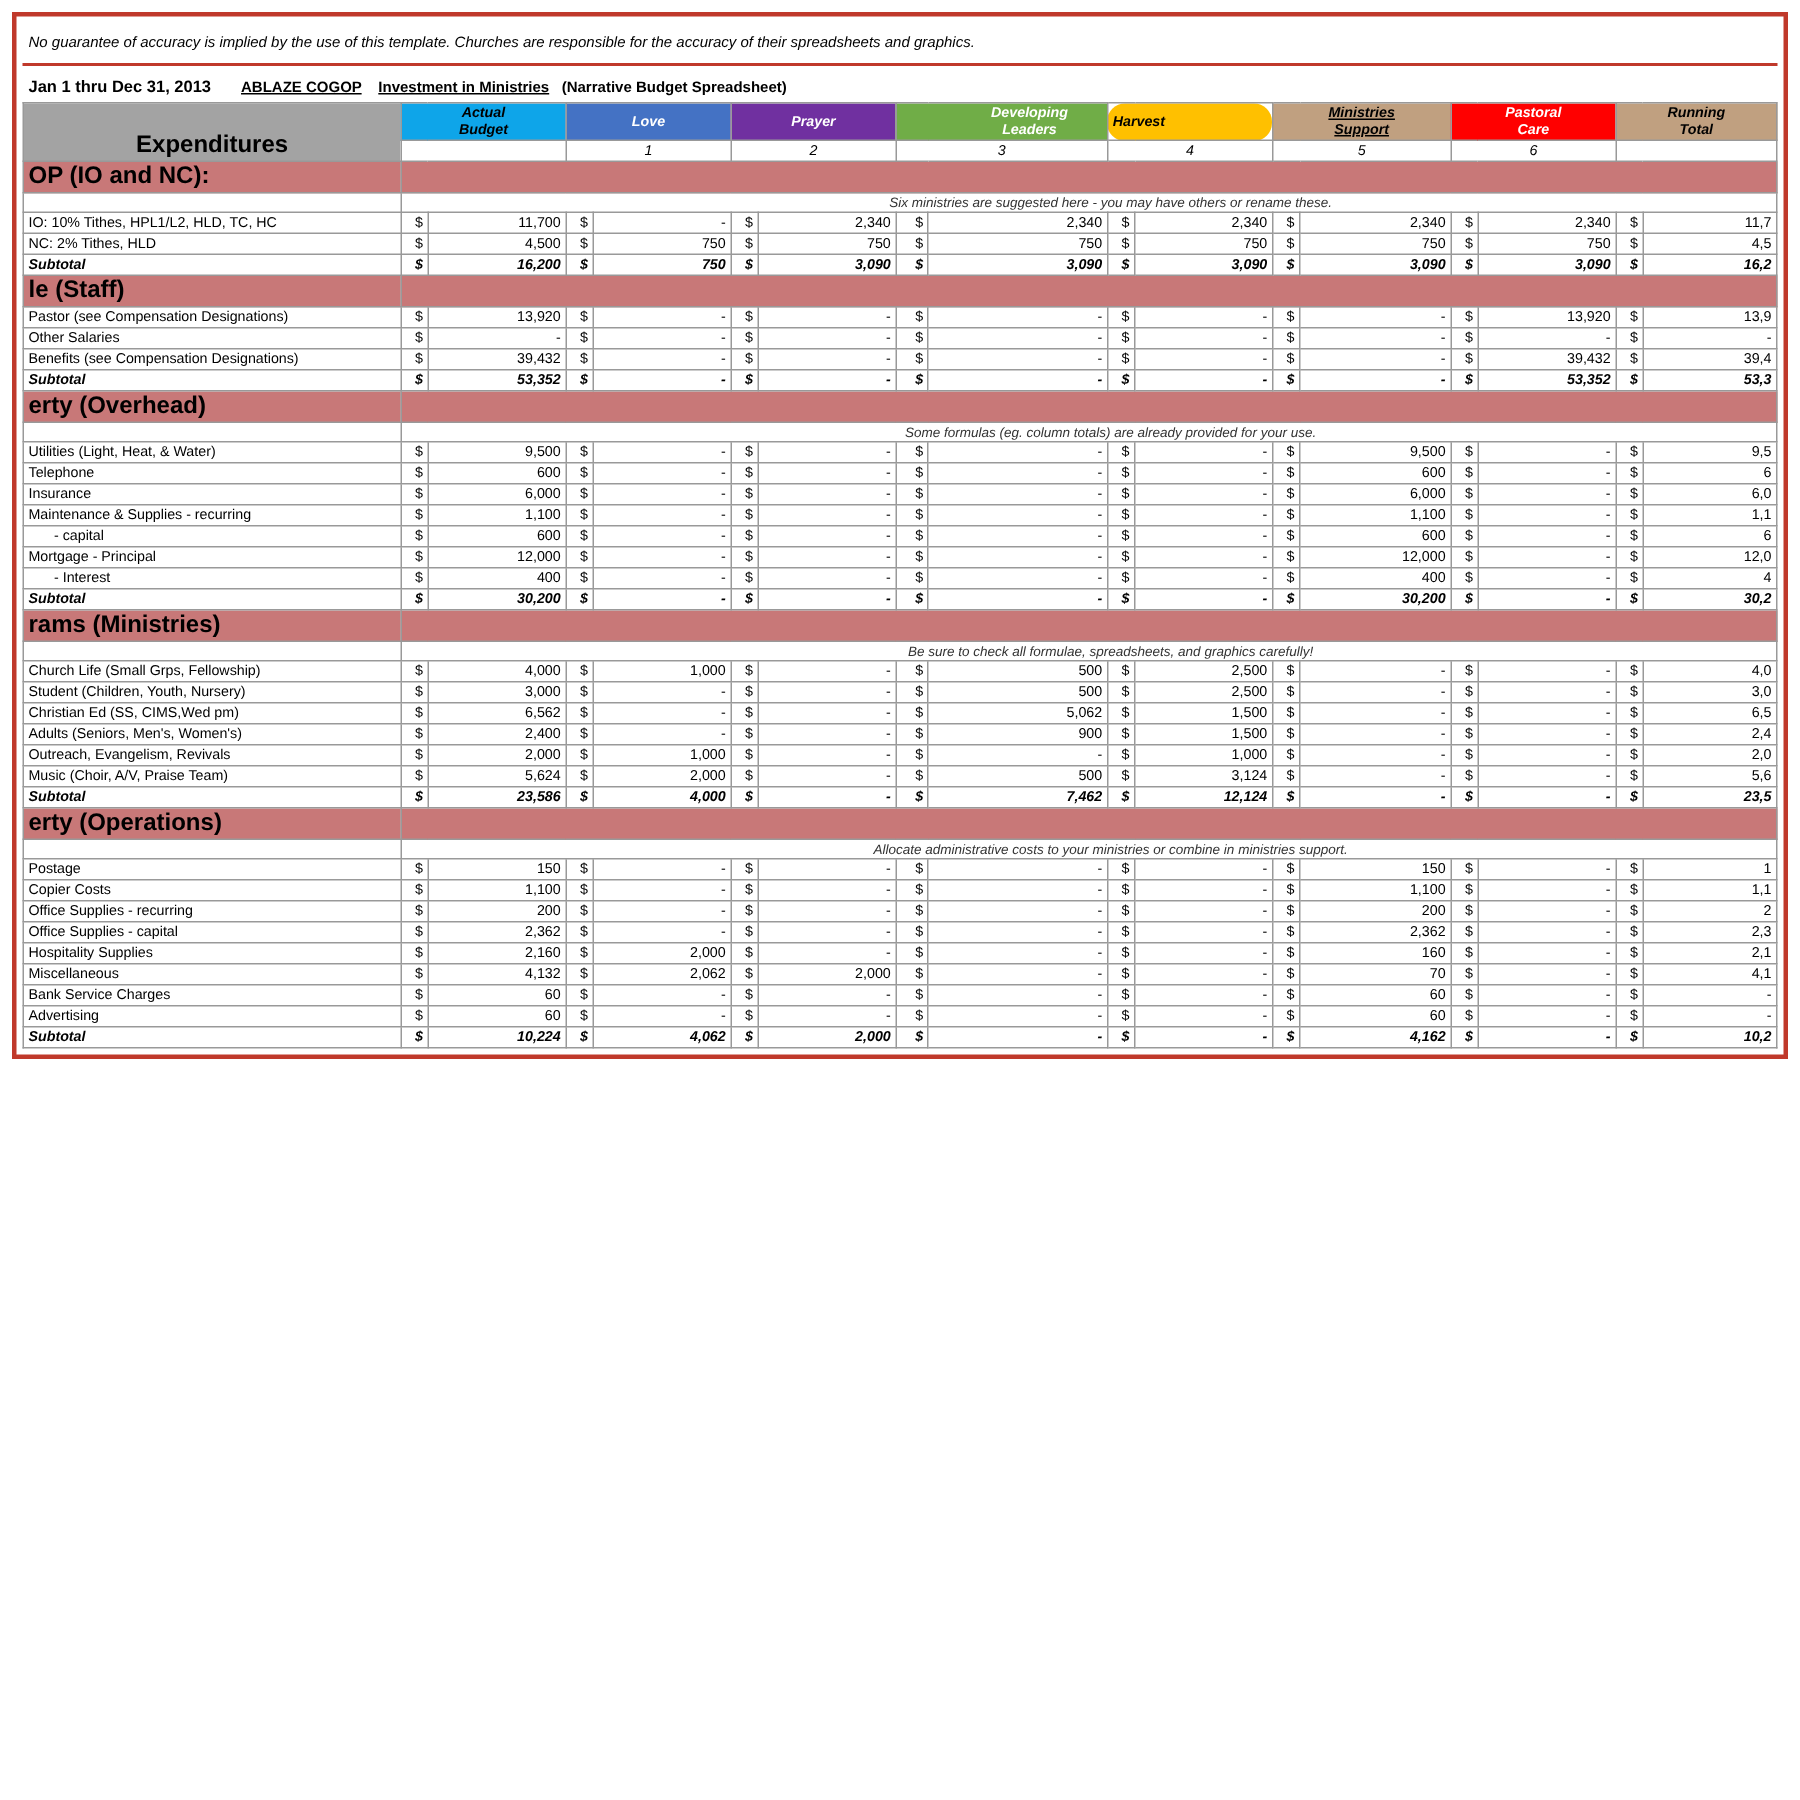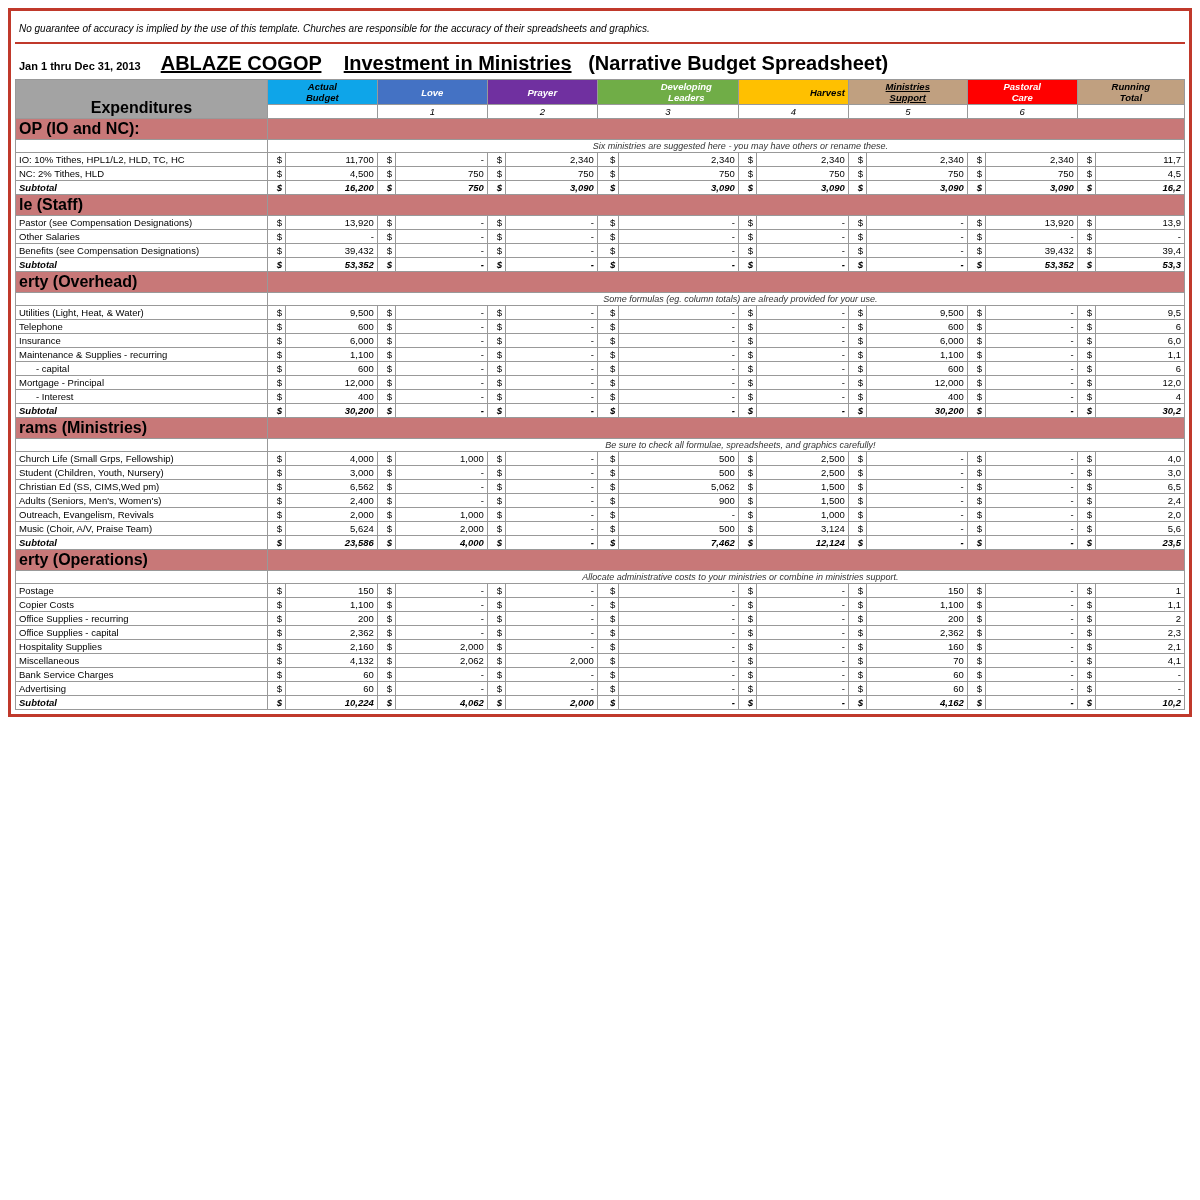--- a/index.html
+++ b/index.html
@@ -28,21 +28,21 @@
       align-items: baseline;
       padding: 8px 4px 4px 4px;
       gap: 20px;
     }
     .date-range {
       font-size: 11px;
       font-weight: bold;
       white-space: nowrap;
     }
     .main-title {
-      font-size: 20px;
+      font-size: 10px;
       font-weight: bold;
     }
     .main-title u { text-decoration: underline; }
     table {
       width: 100%;
       border-collapse: collapse;
       font-size: 9.5px;
     }
     th, td {
       border: 1px solid #999;
@@ -80,21 +80,22 @@
       color: white;
       font-weight: bold;
       font-style: italic;
       text-align: center;
       padding-left: 40px;
     }
     .header-harvest {
       background: #ffc000;
       font-weight: bold;
       font-style: italic;
-      text-align: right;
+      text-align: left;
+      border-radius: 12px;
     }
     .header-ministries {
       background: #c0a080;
       font-weight: bold;
       font-style: italic;
       text-align: center;
       text-decoration: underline;
     }
     .header-pastoral {
       background: #ff0000;

